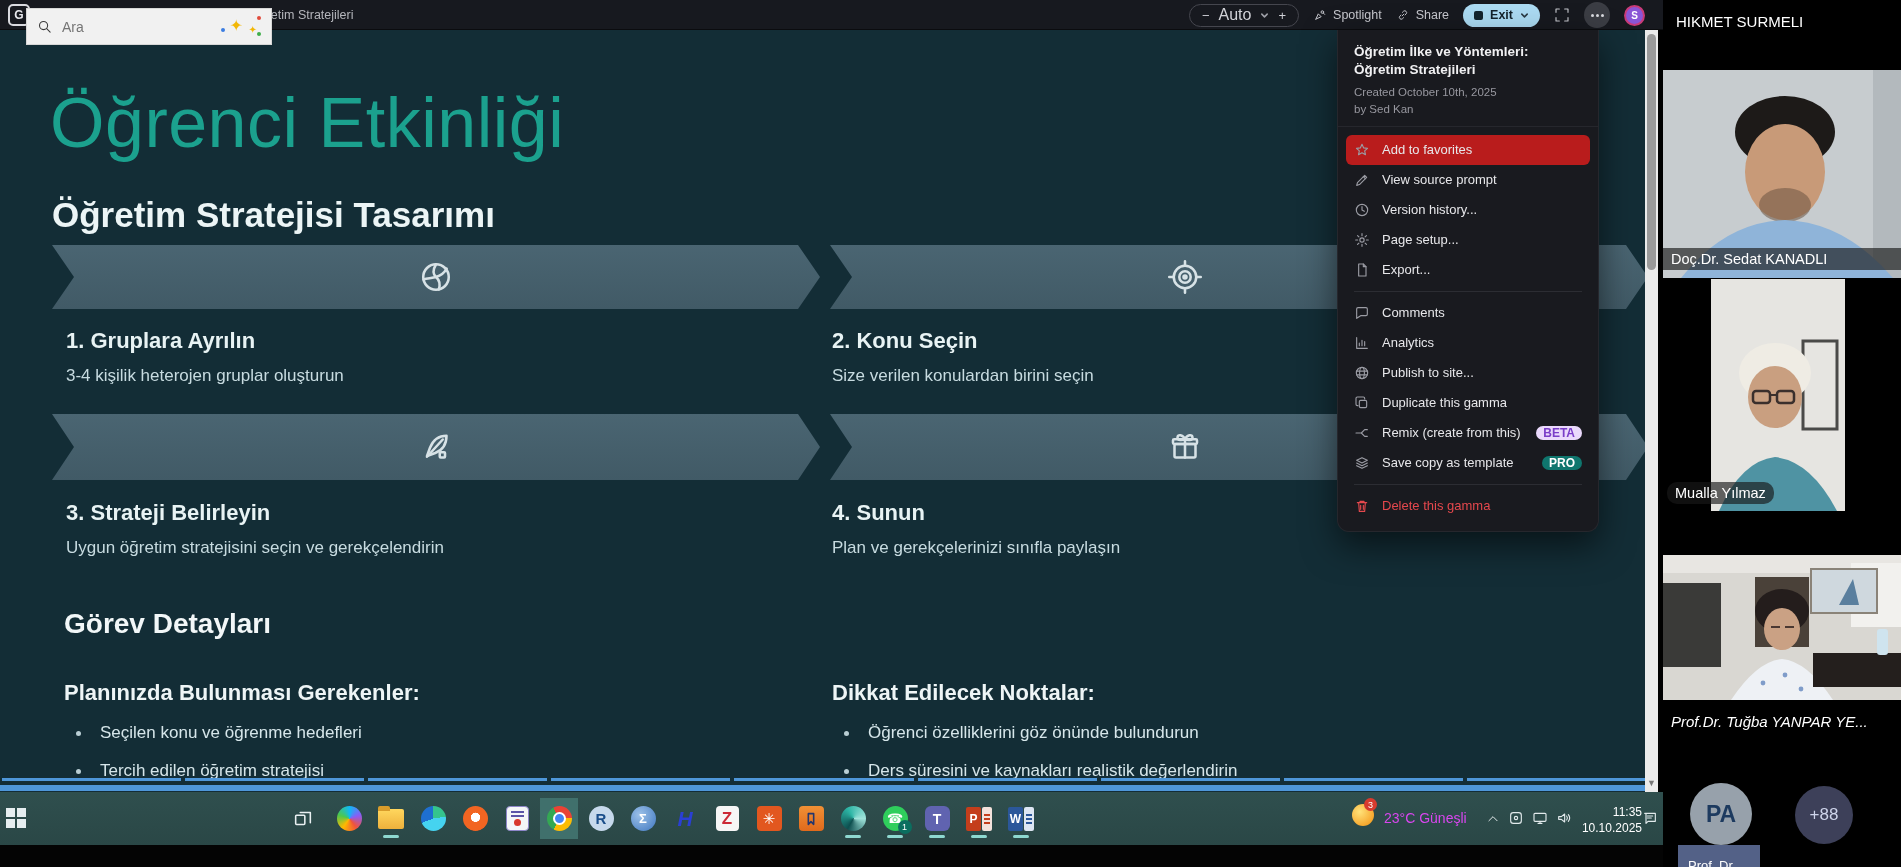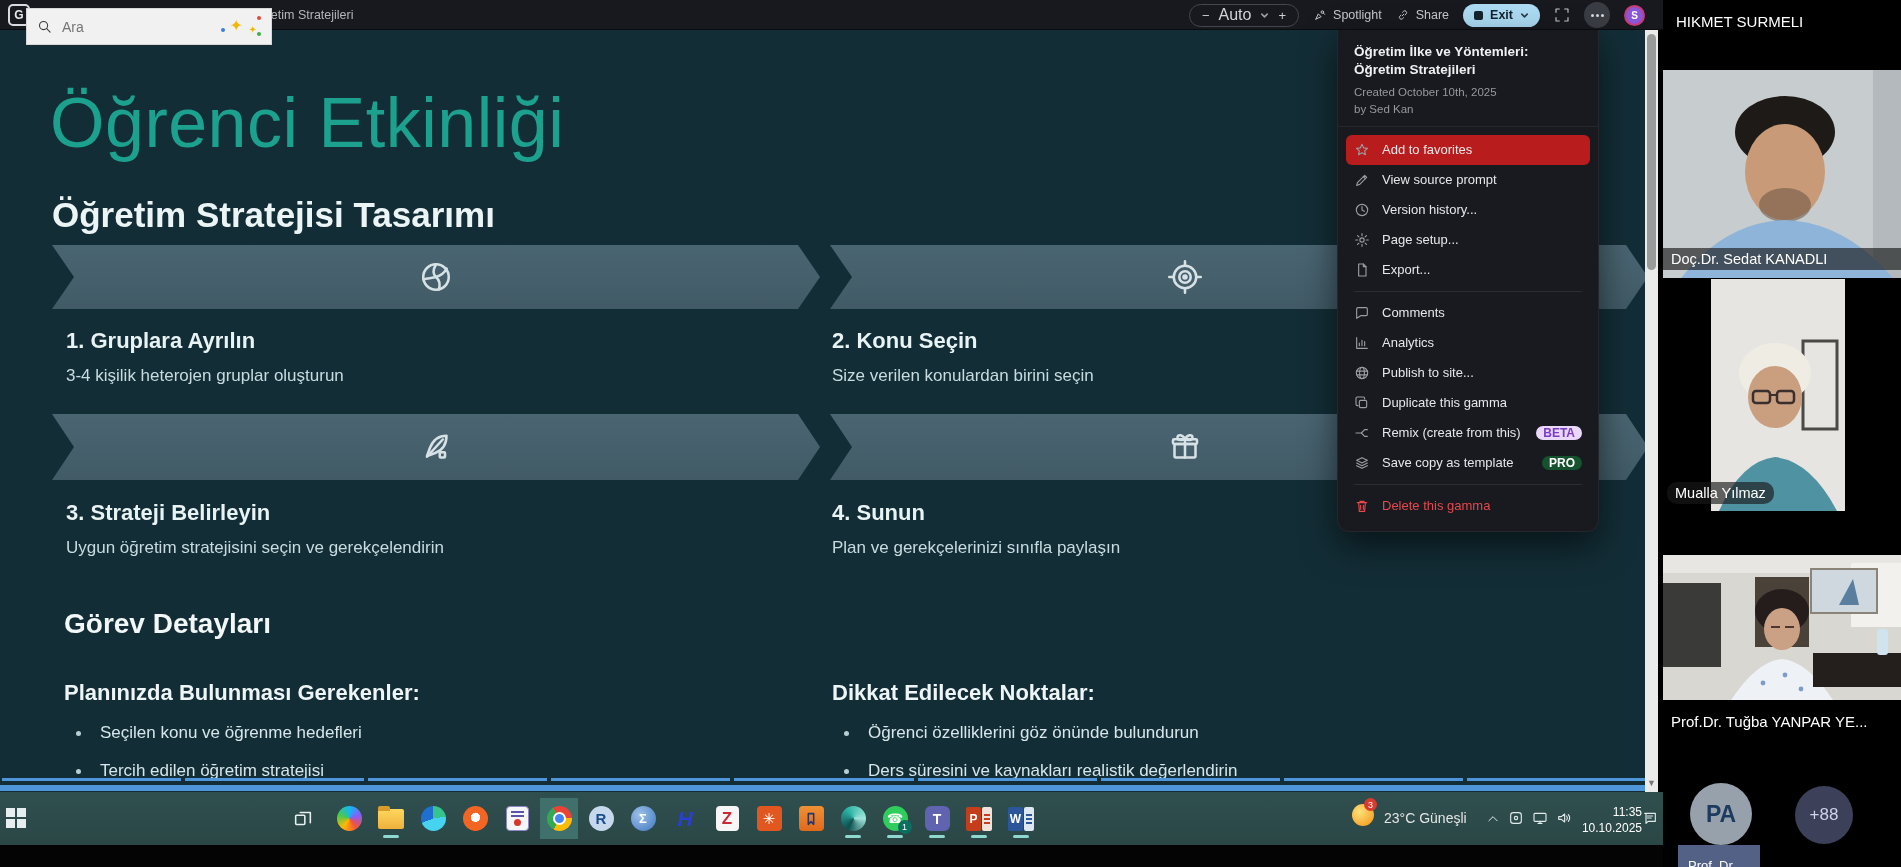--- a/index.html
+++ b/index.html
@@ -57,21 +57,21 @@
   .menu-title{color:#f0f0f2;font-size:13.5px;font-weight:bold;line-height:1.35;}
   .menu-meta{color:#97979f;font-size:11.5px;margin-top:5px;line-height:1.4;}
   .menu-list{padding:8px 8px 0 8px;}
   .mi{height:30px;display:flex;align-items:center;gap:12px;padding:0 8px;border-radius:6px;color:#e7e7ea;font-size:13px;}
   .mi .micon{color:#9b9ca4;width:16px;height:16px;flex:none;}
   .mi.hl{background:#b91c1c;}
   .mi.danger,.mi.danger .micon{color:#e5484d;}
   .mi .lbl{flex:1;white-space:nowrap;}
   .badge{font-size:12px;font-weight:bold;border-radius:7px;padding:0 7px;}
   .badge.beta{background:#ead9fc;color:#7a3dc8;}
-  .badge.pro{background:#14532d;color:#fff;}
+  .badge.pro{background:#0f766e;color:#fff;}
   .mdiv{height:1px;background:#2c2d33;margin:6px 8px;}
 
   
   .taskbar{left:0;top:792px;width:1663px;height:53px;background:linear-gradient(#2f4f4e,#2a4746);}
   .start{left:6px;top:16px;width:20px;height:20px;display:grid;grid-template-columns:9px 9px;grid-gap:2px;}
   .start i{background:#e6eef0;width:9px;height:9px;}
   .searchbox{left:26px;top:8px;width:246px;height:37px;background:#f1f1f1;border:1px solid #d7d7d7;display:flex;align-items:center;}
   .searchbox .mag{color:#3a3a3a;margin:0 8px 0 10px;}
   .searchbox input{border:none;background:transparent;outline:none;font-size:14px;color:#222;width:130px;}
   .sparkles{position:absolute;right:10px;top:7px;width:52px;height:22px;}
@@ -81,21 +81,21 @@
   .cell{top:798px;width:38px;height:41px;display:flex;align-items:center;justify-content:center;}
   .cell.open::after{content:"";position:absolute;bottom:1px;left:11px;width:16px;height:3px;background:#8ed8d0;border-radius:2px;}
   .cell.active{background:#40706c;}
   .cell.active::after{left:3px;width:32px;background:#bdeae4;}
   .circ{border-radius:50%;}
   .sq{border-radius:4px;display:flex;align-items:center;justify-content:center;}
   .weather-sun{left:1352px;top:804px;width:22px;height:22px;border-radius:50%;
     background:radial-gradient(circle at 35% 35%,#ffe27a,#f6a52a 75%);}
   .weather-badge{left:1364px;top:798px;width:13px;height:13px;border-radius:50%;background:#d83b2f;color:#fff;
     font-size:9px;display:flex;align-items:center;justify-content:center;}
-  .weather-text{left:1384px;top:810px;color:#e5e5e5;font-size:14px;white-space:nowrap;}
+  .weather-text{left:1384px;top:810px;color:#d946ef;font-size:14px;white-space:nowrap;}
   .tray-ic{color:#e2eaec;}
   .clock{left:1552px;top:805px;width:64px;color:#fff;font-size:12px;line-height:1.3;text-align:right;}
   .bottom-black{left:0;top:845px;width:1663px;height:22px;background:#040404;}
 
   
   .meeting{left:1663px;top:0;width:238px;height:867px;background:#000;}
   .pname{color:#fff;font-size:15px;font-weight:500;white-space:nowrap;}
   .vlabel{background:rgba(25,25,25,.65);color:#fff;font-size:14.5px;padding:3px 8px;white-space:nowrap;}
   .pa-circle{left:27px;top:783px;width:62px;height:62px;border-radius:50%;background:#97a1ab;color:#1d3a5f;
     font-size:23px;font-weight:bold;display:flex;align-items:center;justify-content:center;}
@@ -492,21 +492,21 @@
         <ellipse cx="64" cy="118" rx="27" ry="31" fill="#c99f80"></ellipse>
         <rect x="42" y="112" width="17" height="12" rx="3" fill="none" stroke="#3a2f2c" stroke-width="2.5"></rect>
         <rect x="66" y="112" width="17" height="12" rx="3" fill="none" stroke="#3a2f2c" stroke-width="2.5"></rect>
         <path d="M59 116h8" stroke="#3a2f2c" stroke-width="2"></path>
         <path d="M30 94 Q45 72 64 72 Q86 72 98 94 Q82 84 64 86 Q46 88 30 94Z" fill="#efece4"></path>
         <path d="M8 232 Q30 182 64 178 Q100 182 126 232 Z" fill="#4f93a3"></path>
       </svg>
       <div class="abs vlabel" style="left:4px;top:204px;border-radius:10px;">Mualla Yılmaz</div>
     </div>
 
-    <div class="abs" style="left:0;top:555px;width:238px;height:228px;background:#000;">
+    <div class="abs" style="left:0;top:555px;width:238px;height:228px;background:#000;font-style:italic;">
       <svg width="238" height="145" viewBox="0 0 238 145">
         <rect width="238" height="145" fill="#d9d7d2"></rect>
         <rect width="238" height="18" fill="#e8e6e2"></rect>
         <rect x="188" y="8" width="50" height="64" fill="#f2f1ee"></rect>
         <rect x="148" y="14" width="66" height="44" fill="#cfd8de" stroke="#8a8378" stroke-width="2"></rect>
         <path d="M176 50 L190 24 L196 50 Z" fill="#5a7f9e"></path>
         <rect x="0" y="28" width="58" height="84" fill="#3a3a38"></rect>
         <rect x="92" y="22" width="54" height="70" fill="#4a4139"></rect>
         <ellipse cx="119" cy="56" rx="27" ry="22" fill="#241d1c"></ellipse>
         <ellipse cx="119" cy="74" rx="18" ry="21" fill="#caa184"></ellipse>

